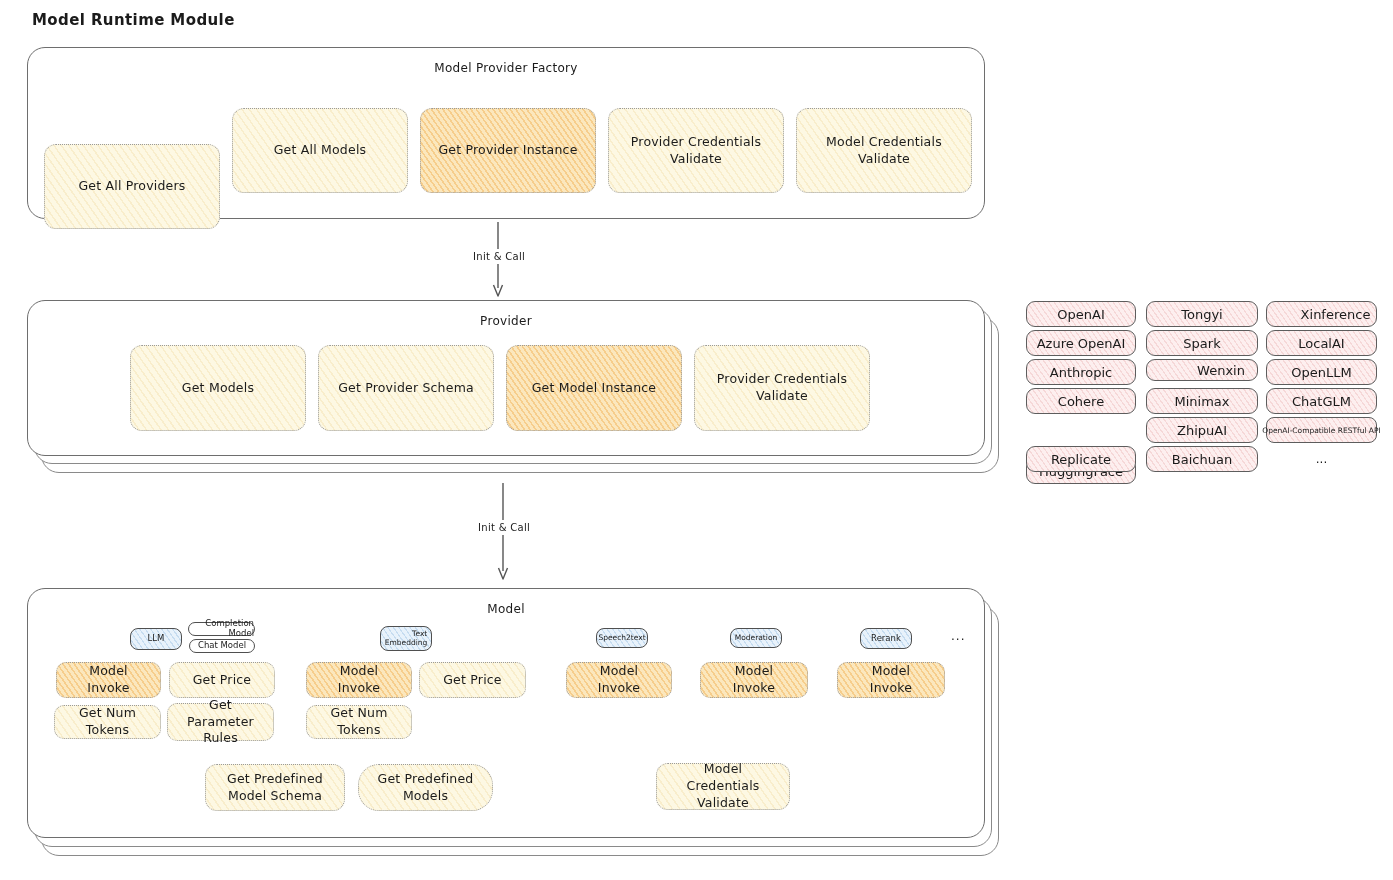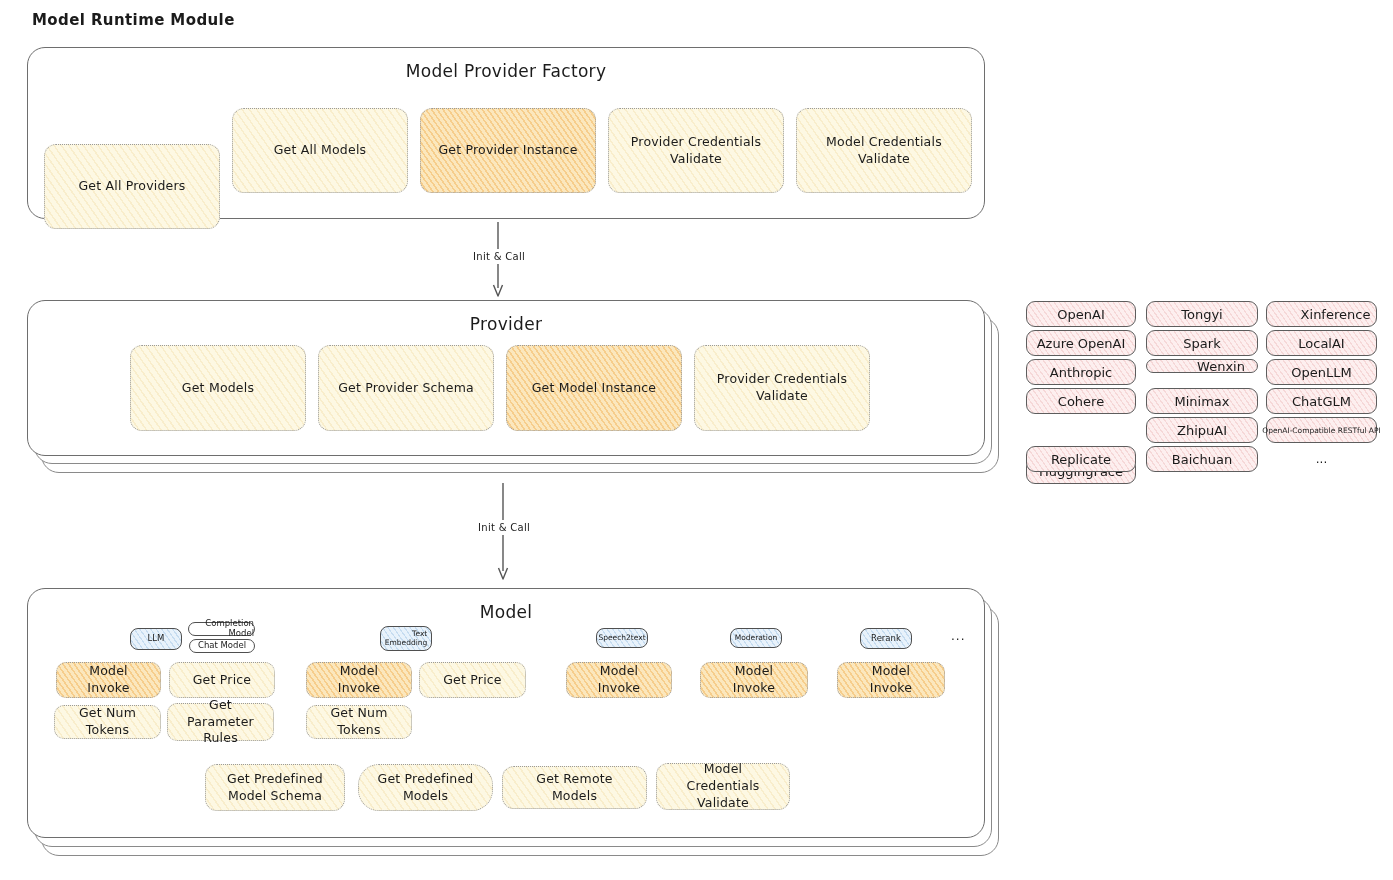--- a/index.html
+++ b/index.html
@@ -8,21 +8,21 @@
   .abs { position:absolute; }
   .canvas { position:relative; width:1393px; height:880px; }
 
   .page-title { font-size:15px; font-weight:700; letter-spacing:.4px; }
 
   .bigbox { position:absolute; background:#fff; border:1.6px solid #6e6e6e;
     border-radius:18px; z-index:2; }
   .stacklayer { position:absolute; background:#fff; border:1.4px solid #8a8a8a;
     border-radius:18px; z-index:1; }
   .bigbox-title { position:absolute; left:0; right:0; top:13px; text-align:center;
-    font-size:17px; letter-spacing:.3px; }
+    font-size:12px; letter-spacing:.3px; }
 
   .method { position:absolute; display:flex; align-items:center; justify-content:center;
     text-align:center; border:1.6px dotted #9a9a9a; border-radius:12px;
     font-size:12.5px; line-height:1.35; letter-spacing:.2px; padding:2px 12px; z-index:3; }
   .m-light { background:
       repeating-linear-gradient(55deg, rgba(233,196,106,.20) 0 1.5px, rgba(0,0,0,0) 1.5px 6px),
       #fdf8e3; }
   .m-hot { background:
       repeating-linear-gradient(55deg, rgba(240,173,78,.45) 0 1.6px, rgba(0,0,0,0) 1.6px 4.6px),
       #fbe7bd; }
@@ -82,30 +82,30 @@
 
   <div class="chip" style="left:1026px; top:301px; width:110px; height:26px;">OpenAI</div>
   <div class="chip" style="left:1146px; top:301px; width:112px; height:26px;">Tongyi</div>
   <div class="chip" style="left:1266px; top:301px; width:111px; height:26px;padding-left:28px;">Xinference</div>
 
   <div class="chip" style="left:1026px; top:330px; width:110px; height:26px;">Azure OpenAI</div>
   <div class="chip" style="left:1146px; top:330px; width:112px; height:26px;">Spark</div>
   <div class="chip" style="left:1266px; top:330px; width:111px; height:26px;">LocalAI</div>
 
   <div class="chip" style="left:1026px; top:359px; width:110px; height:26px;">Anthropic</div>
-  <div class="chip" style="left:1146px; top:359px; width:112px; height:14px;padding-left:38px;">Wenxin</div>
+  <div class="chip" style="left:1146px; top:359px; width:112px; height:22px;padding-left:38px;">Wenxin</div>
   <div class="chip" style="left:1266px; top:359px; width:111px; height:26px;">OpenLLM</div>
 
   <div class="chip" style="left:1026px; top:388px; width:110px; height:26px;">Cohere</div>
   <div class="chip" style="left:1146px; top:388px; width:112px; height:26px;">Minimax</div>
   <div class="chip" style="left:1266px; top:388px; width:111px; height:26px;">ChatGLM</div>
 
   <div class="chip" style="left:1026px; top:417px; width:110px; height:26px;margin-top:41px;">HuggingFace</div>
   <div class="chip" style="left:1146px; top:417px; width:112px; height:26px;">ZhipuAI</div>
-  <div class="chip chip-small" style="left:1266px; top:417px; width:111px; height:26px;">OpenAI-Compatible RESTful API</div>
+  <div class="chip chip-small" style="left:1266px; top:417px; width:111px; height:26px;border-radius:8px;">OpenAI-Compatible RESTful API</div>
 
   <div class="chip" style="left:1026px; top:446px; width:110px; height:26px;text-align:right;">Replicate</div>
   <div class="chip" style="left:1146px; top:446px; width:112px; height:26px;">Baichuan</div>
   <div class="chip chip-none" style="left:1266px; top:446px; width:111px; height:26px;">...</div>
 
   <svg class="arrow" style="left:495px; top:483px;" width="16" height="98" viewBox="0 0 16 98">
     <line x1="8" y1="0" x2="8" y2="88" stroke="#555" stroke-width="1.4"></line>
     <path d="M3.5 85 L8 96 L12.5 85" fill="none" stroke="#555" stroke-width="1.4" stroke-linejoin="round"></path>
   </svg>
   <div class="flow-label" style="left:473px; top:520px;">Init &amp; Call</div>
@@ -132,16 +132,15 @@
   <div class="method m-hot" style="left:566px; top:662px; width:106px; height:36px; border-radius:10px;">Model Invoke</div>
   <div class="method m-hot" style="left:700px; top:662px; width:108px; height:36px; border-radius:10px;">Model Invoke</div>
   <div class="method m-hot" style="left:837px; top:662px; width:108px; height:36px; border-radius:10px;">Model Invoke</div>
 
   <div class="method m-light" style="left:54px;  top:705px; width:107px; height:34px; border-radius:10px;">Get Num Tokens</div>
   <div class="method m-light" style="left:167px; top:703px; width:107px; height:38px; border-radius:10px;">Get Parameter Rules</div>
   <div class="method m-light" style="left:306px; top:705px; width:106px; height:34px; border-radius:10px;">Get Num Tokens</div>
 
   <div class="method m-light" style="left:205px; top:764px; width:140px; height:47px; border-radius:12px;">Get Predefined Model Schema</div>
   <div class="method m-light" style="left:358px; top:764px; width:135px; height:47px; border-radius:21px;">Get Predefined Models</div>
-  <div class="method m-light" style="left:502px; top:766px; width:145px; height:43px; border-radius:12px;">Get Remote Models</div>
   <div class="method m-light" style="left:656px; top:763px; width:134px; height:47px; border-radius:12px;">Model Credentials Validate</div>
 
 </div>
 
 </body></html>

